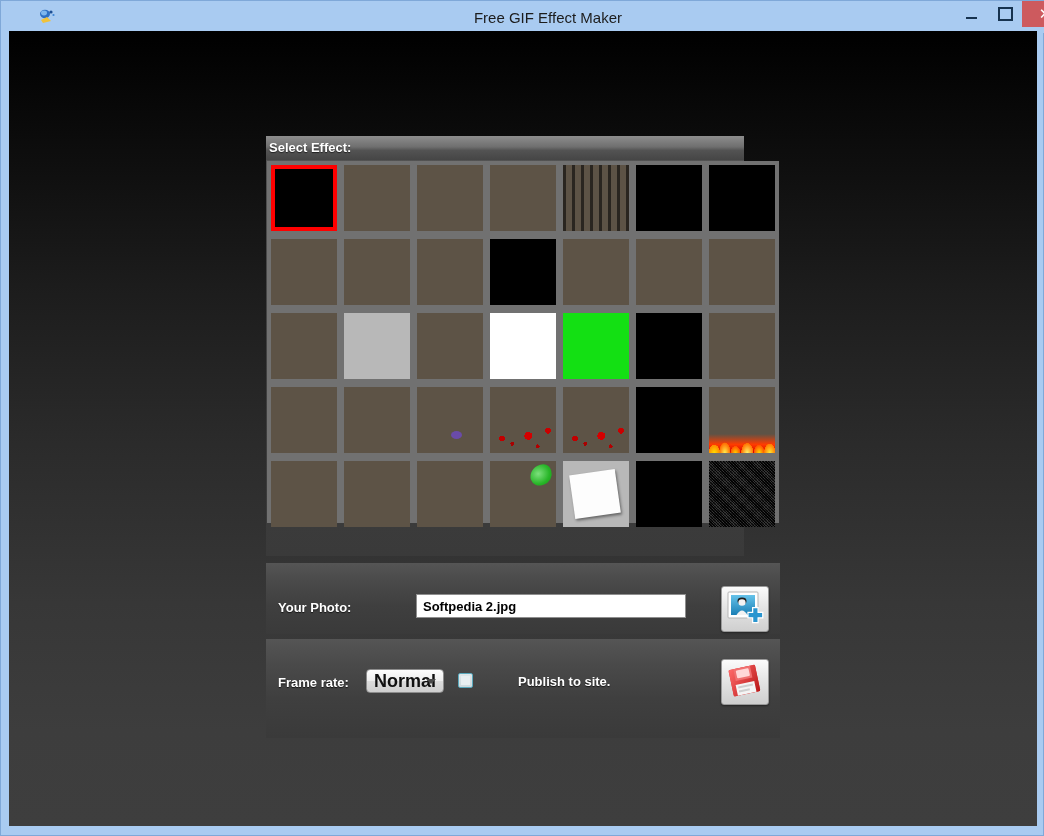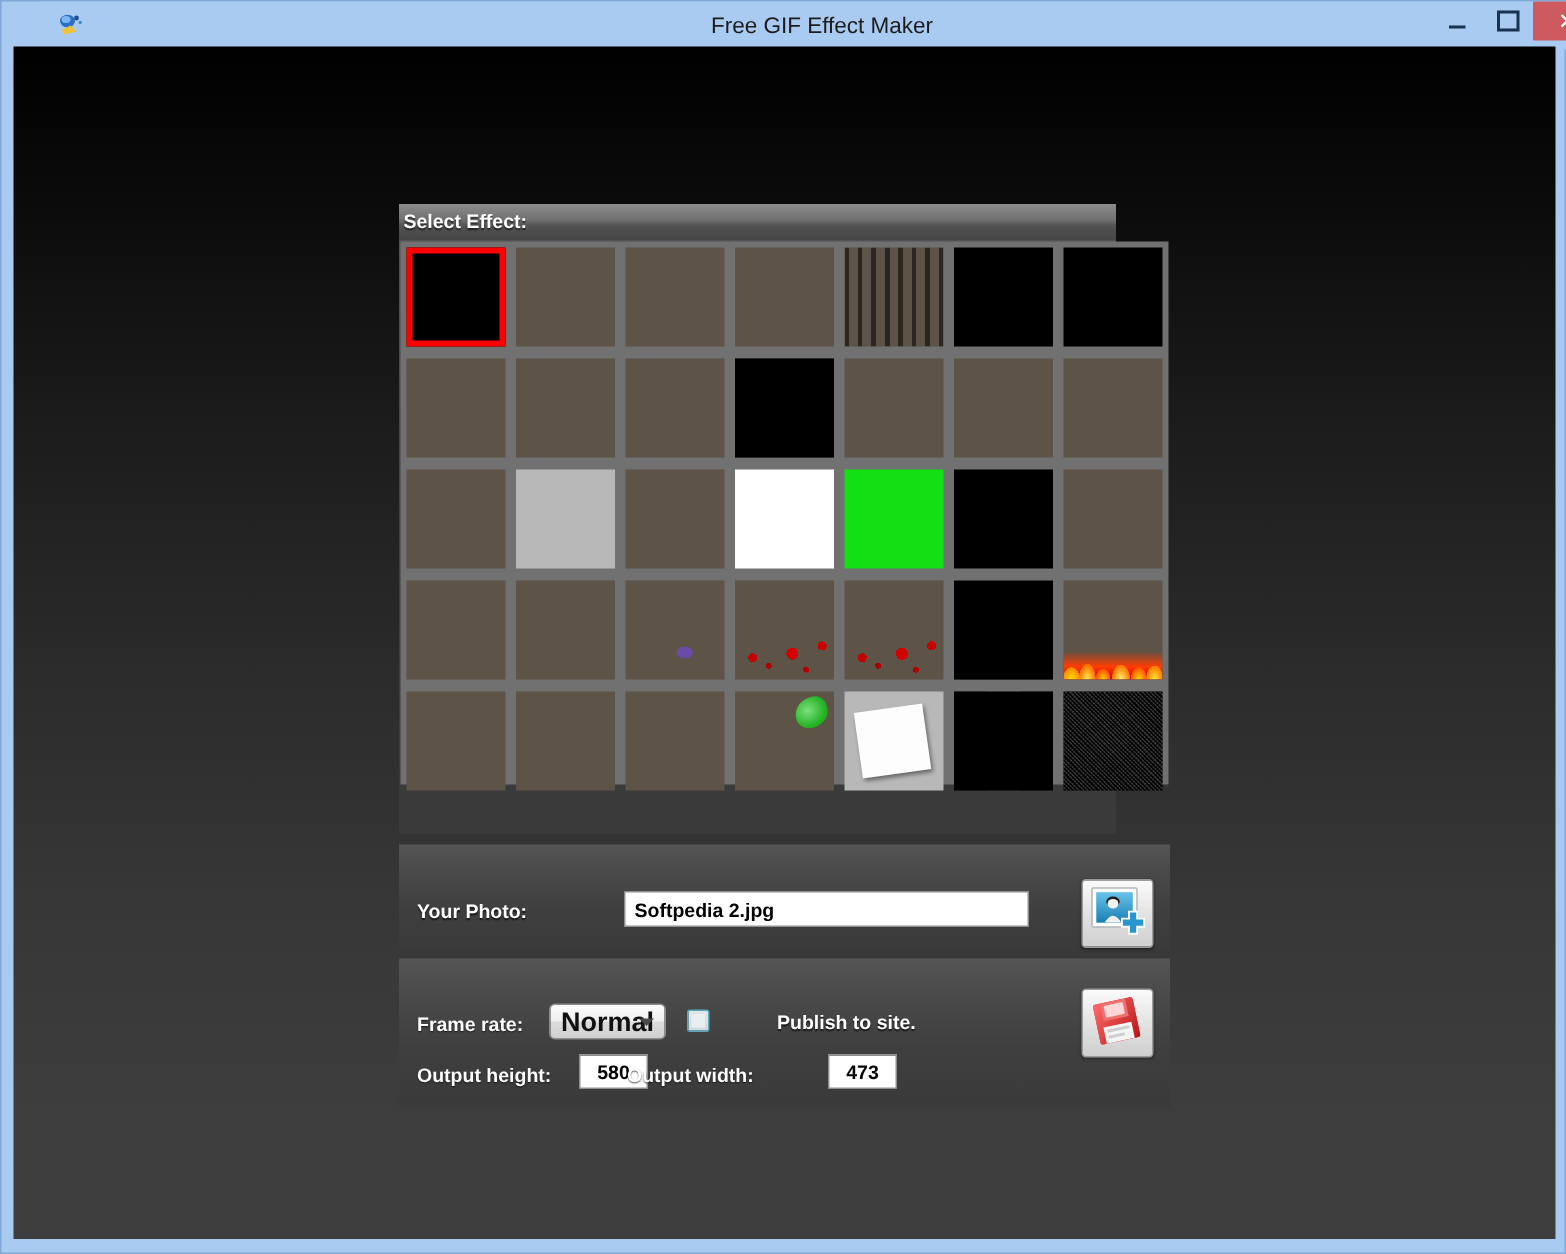--- a/index.html
+++ b/index.html
@@ -760,26 +760,20 @@
       <div class="row-frame">
         <span class="lbl" id="frame-rate-label">Frame rate:</span>
         <div class="select-box">
           <span class="sel-val">Normal</span>
           <span class="caret"></span>
         </div>
         <div class="checkbox"></div>
         <span class="lbl" id="publish-label">Publish to site.</span>
       </div>
 
-      <div class="row-size">
-        <span class="lbl" id="output-height-label">Output height:</span>
-        <input class="text-input" id="output-height-input" type="text" value="580" style="">
-        <span class="lbl" id="output-width-label">Output width:</span>
-        <input class="text-input" id="output-width-input" type="text" value="473" style="">
-      </div>
 
       <button class="icon-btn" id="save-gif-btn">
         <span>
           <svg width="40" height="38" viewBox="0 0 40 38">
             <g transform="rotate(-12 20 19)">
               <rect x="6" y="5" width="27" height="27" rx="1.5" fill="#e03030"></rect>
               <rect x="6" y="5" width="27" height="27" rx="1.5" fill="url(#gf)"></rect>
               <defs>
                 <linearGradient id="gf" x1="0" y1="0" x2="1" y2="1">
                   <stop offset="0" stop-color="#ff6a6a"></stop>

